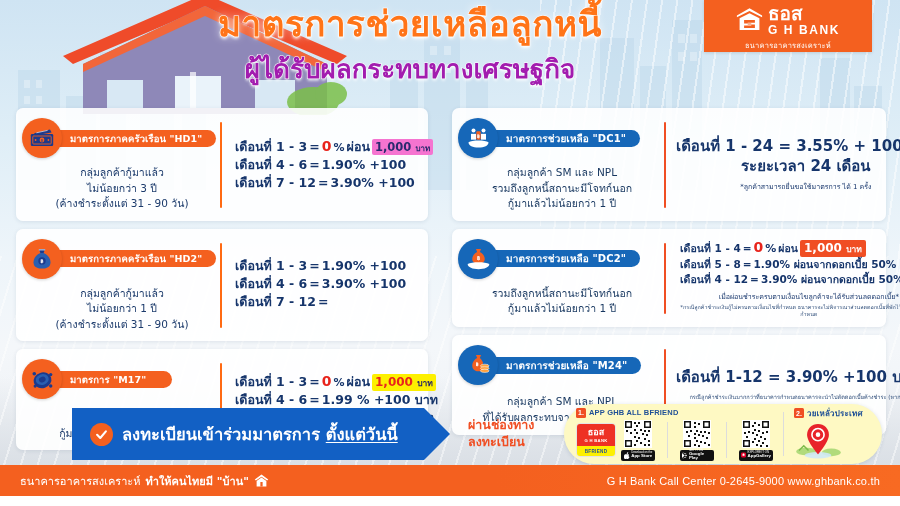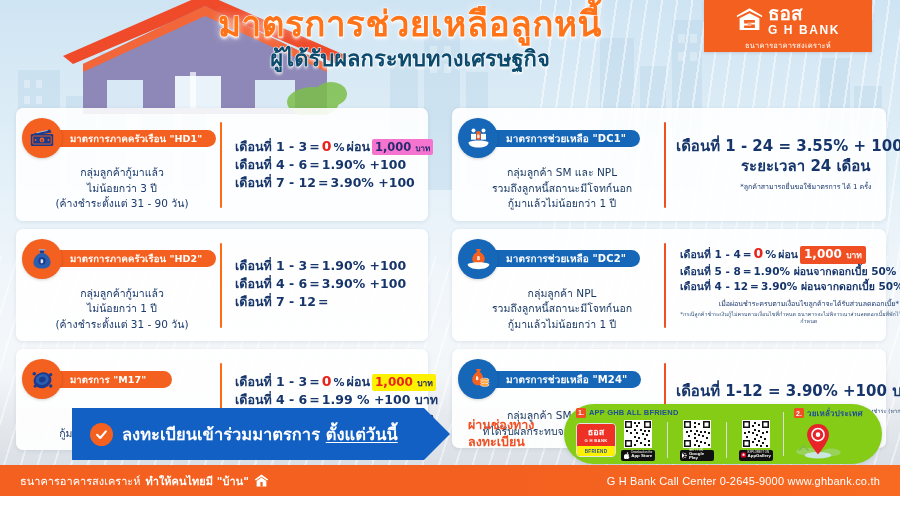--- a/index.html
+++ b/index.html
@@ -53,26 +53,26 @@
     font-size:35px; font-weight:bold; line-height:1.06;
     color:#ff7418;
     -webkit-text-stroke:1.2px #ffffff;
     paint-order:stroke fill;
     text-shadow:0 2px 3px rgba(255,255,255,.9), 0 0 10px rgba(255,255,255,.8);
     letter-spacing:.5px;
     white-space:nowrap;
   }
   .title-sub {
     font-family:"DejaVu Sans",sans-serif;
-    font-size:22px; font-weight:bold; line-height:1.1;
-    color:#0c4a6e;
+    font-size:26px; font-weight:bold; line-height:1.1;
+    color:#a21caf;
     -webkit-text-stroke:1px #ffffff;
     paint-order:stroke fill;
     text-shadow:0 2px 3px rgba(255,255,255,.9);
-    margin-top:4px;
+    margin-top:12px;
     white-space:nowrap;
   }
 
   
   .logo-box {
     position:absolute; right:28px; top:0; width:168px; height:52px;
     background:#f4601f;
     display:flex; align-items:center; justify-content:center;
     flex-direction:column;
     z-index:7;
@@ -235,21 +235,21 @@
   .arrow-text u { text-decoration:underline; text-underline-offset:2px; }
 
   .chan-label {
     margin-left:44px; width:92px;
     font-family:"DejaVu Sans",sans-serif;
     font-size:12.5px; font-weight:bold; color:#f04e23;
     line-height:1.35;
   }
   .chan-box {
     margin-left:4px; height:60px; flex:1;
-    background:#84cc16; border-radius:30px;
+    background:#fef9c3; border-radius:30px;
     box-shadow:0 1px 4px rgba(30,60,100,.16);
     display:flex; align-items:center; padding:0 12px 0 12px;
     position:relative;
   }
   .chan-group { display:flex; align-items:flex-start; }
   .chan-head { display:flex; align-items:center; gap:3px; margin-bottom:2px; }
   .num-sq {
     width:10px; height:10px; background:#f04e23; color:#fff;
     font-size:7px; font-weight:bold; display:flex; align-items:center;
     justify-content:center; border-radius:1.5px;
@@ -567,21 +567,20 @@
             <svg viewBox="0 0 30 28" width="25" height="24">
               <path d="M12 2 L18 2 L16.6 5.6 L13.4 5.6 Z" fill="#f4601f"></path>
               <path d="M13.4 5.6 C8.5 8 6.5 13 8 16.5 C9.2 19 12 19.6 15 19.6 C18 19.6 20.8 19 22 16.5 C23.5 13 21.5 8 16.6 5.6 Z" fill="#f4601f"></path>
               <text x="15" y="15.5" font-size="6" fill="#fff" text-anchor="middle" font-family="Liberation Sans" font-weight="bold">฿</text>
               <path d="M2 20 C7 17 23 17 28 20 C28 24 22 26.2 15 26.2 C8 26.2 2 24 2 20 Z" fill="#fff"></path>
             </svg>
           </div>
           <div class="tag">มาตรการช่วยเหลือ "DC2"</div>
         </div>
         <div class="desc">
-          <div>กลุ่มลูกค้า NPL</div>
           <div>รวมถึงลูกหนี้สถานะมีโจทก์นอก</div>
           <div>กู้มาแล้วไม่น้อยกว่า 1 ปี</div>
         </div>
       </div>
       <div class="divider"></div>
       <div class="card-right" style="align-items:stretch;">
         <div class="terms" style="padding-left:4px;">
           <div class="trow trow-sm">
             <span>เดือนที่ 1 - 4</span>
             <span>=</span>

